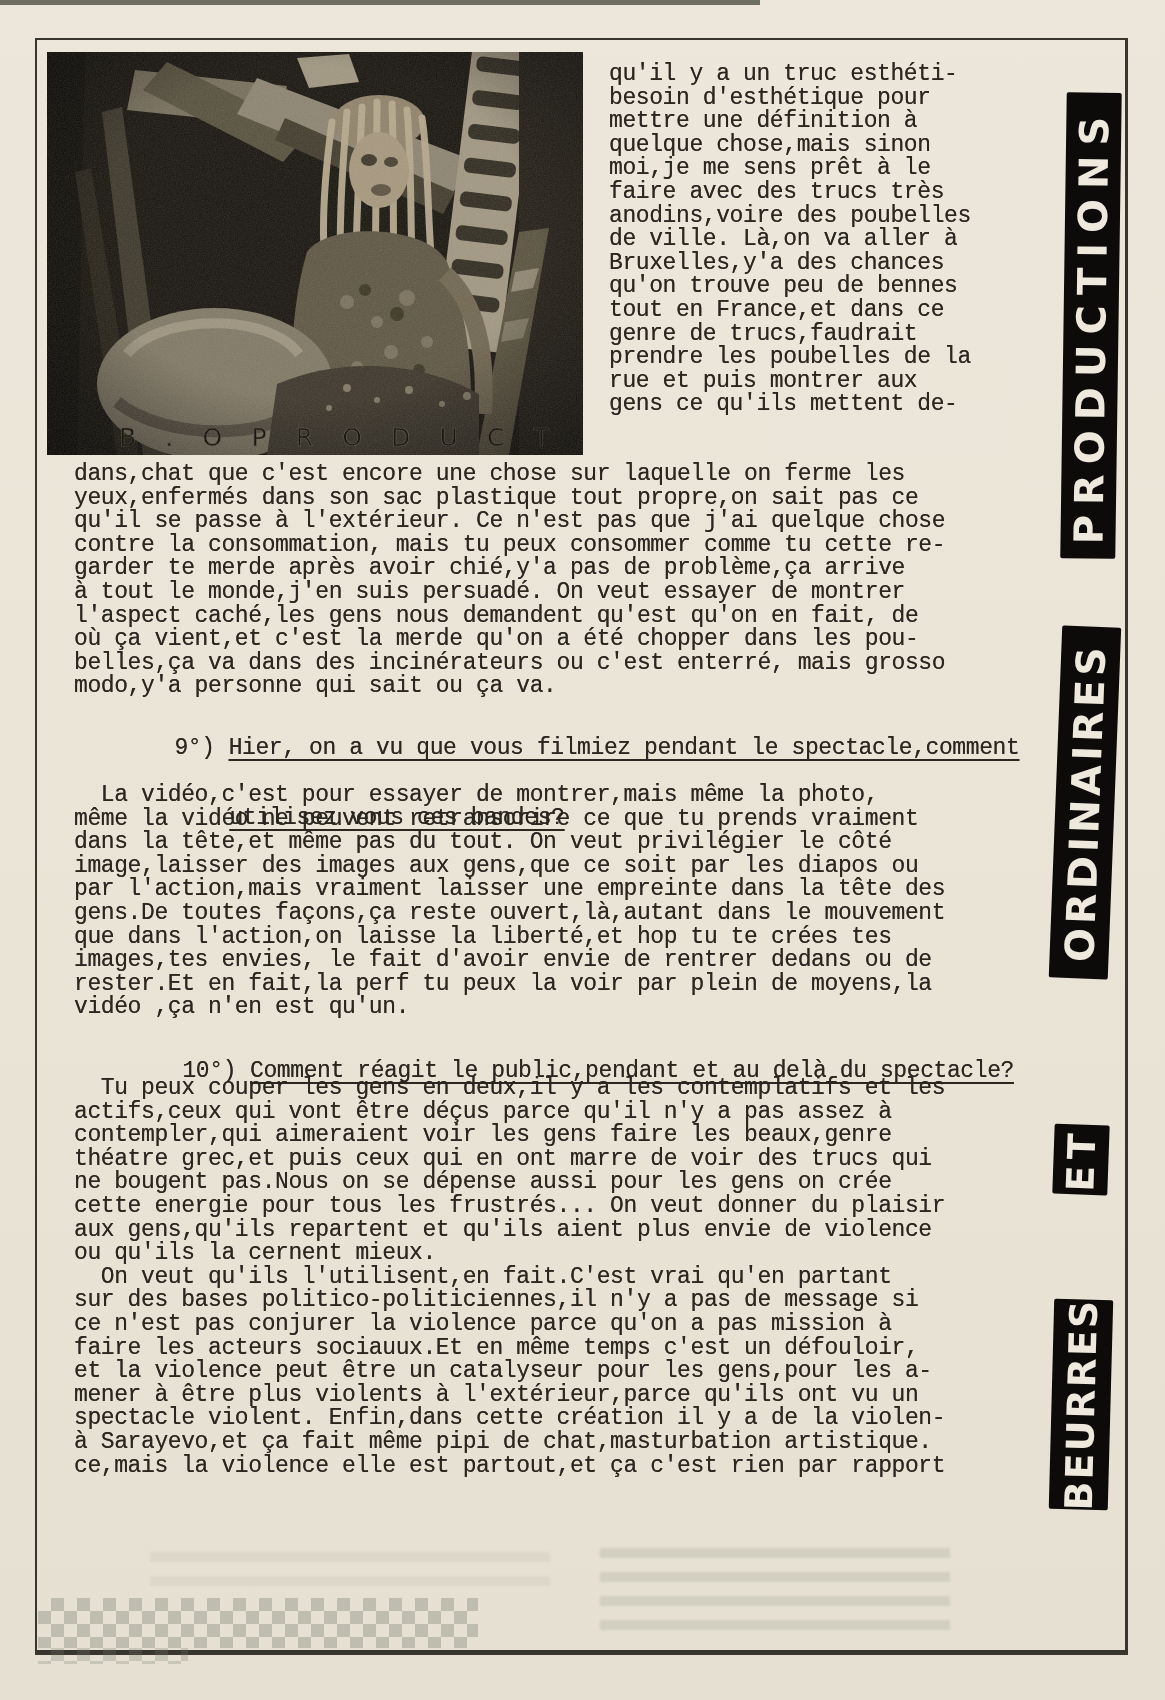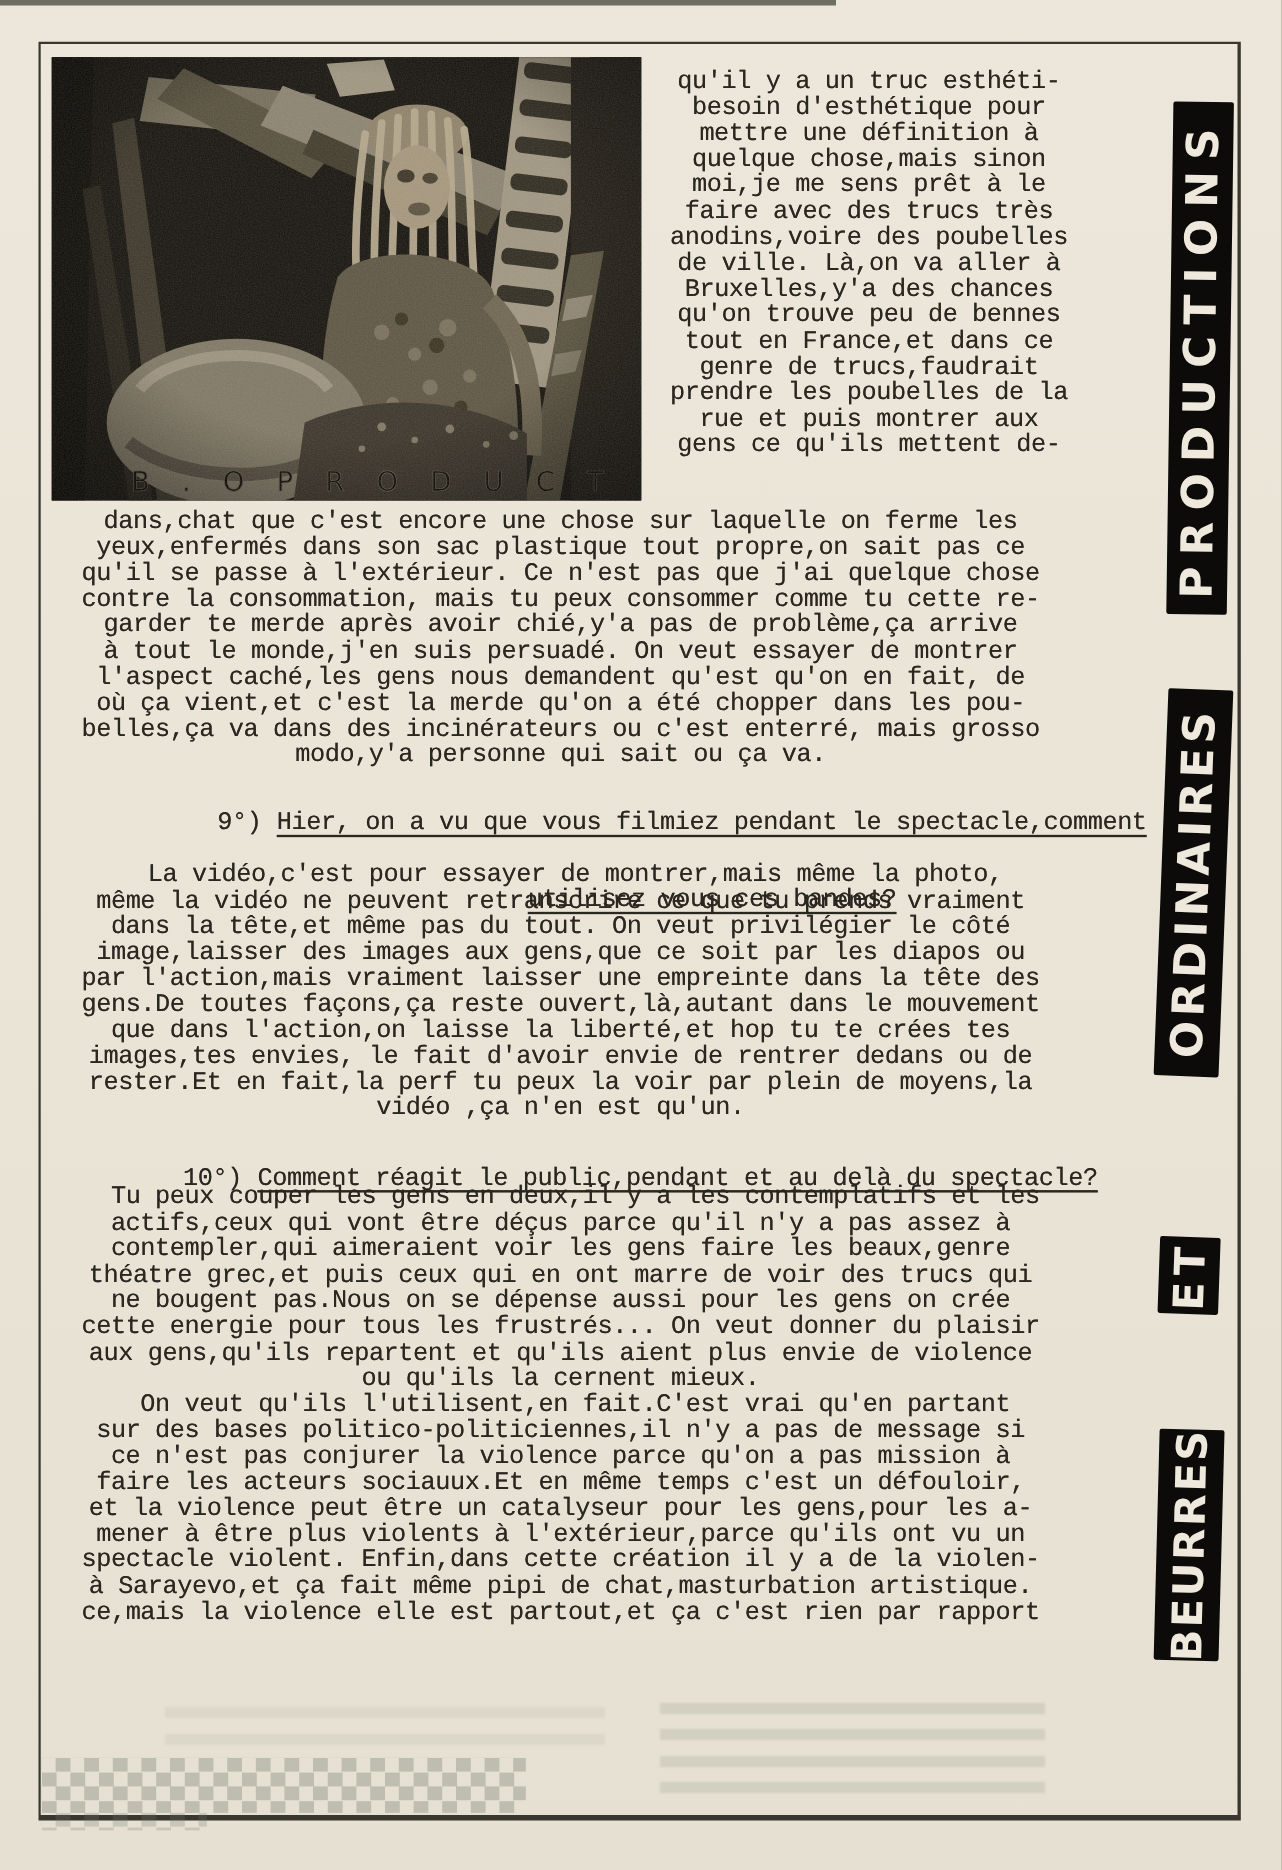--- a/index.html
+++ b/index.html
@@ -11,21 +11,21 @@
   }
   .scan-edge-top { position:absolute; left:0; top:0; width:760px; height:5px;
     background:#45453a; opacity:.75; }
   .frame { position:absolute; left:35px; top:38px; width:1093px; height:1617px;
     box-sizing:border-box; border:2px solid #39362f; border-right-width:3px;
     border-bottom-width:5px; }
   .photo { position:absolute; left:47px; top:52px; width:536px; height:403px;
     background:#16130e; }
   .photo svg { display:block; }
   .textblock { position:absolute; font-size:23px; line-height:23.6px;
-    letter-spacing:-0.4px; text-shadow:0 0 0.4px rgba(30,26,20,.65);text-align:center; }
+    letter-spacing:-0.4px; text-shadow:0 0 0.4px rgba(30,26,20,.65); }
   .tline { white-space:pre; }
   .question .ul { text-decoration:underline; text-decoration-thickness:2.2px;
     text-underline-offset:5px; }
   .question .qnum { margin-right:14px; }
   .question .qind { display:inline-block; width:55px; }
   .banner { position:absolute; display:flex; align-items:center; justify-content:center; }
   .banner-strip { flex:none; background:#0c0b09; color:#eee9dc;
     transform:rotate(-90deg); display:flex; align-items:center; justify-content:center;
     font-family:"DejaVu Sans",sans-serif; font-weight:bold;
     border-radius:2px; }
@@ -164,21 +164,21 @@
       <div class="tline">qu'il se passe à l'extérieur. Ce n'est pas que j'ai quelque chose</div>
       <div class="tline">contre la consommation, mais tu peux consommer comme tu cette re-</div>
       <div class="tline">garder te merde après avoir chié,y'a pas de problème,ça arrive</div>
       <div class="tline">à tout le monde,j'en suis persuadé. On veut essayer de montrer</div>
       <div class="tline">l'aspect caché,les gens nous demandent qu'est qu'on en fait, de</div>
       <div class="tline">où ça vient,et c'est la merde qu'on a été chopper dans les pou-</div>
       <div class="tline">belles,ça va dans des incinérateurs ou c'est enterré, mais grosso</div>
       <div class="tline">modo,y'a personne qui sait ou ça va.</div>
     </div>
 
-  <div class="textblock question" style="left:117px; top:713px;">
+  <div class="textblock question" style="left:94px; top:713px;">
     <div class="tline">
       <span class="qnum">9°)</span><span class="ul">Hier, on a vu que vous filmiez pendant le spectacle,comment</span>
     </div>
     <div class="tline">
       <span class="qind"></span><span class="ul">utilisez vous ces bandes?</span>
     </div>
   </div>
 
   <div class="textblock" style="left:74px; top:784px;">
       <div class="tline">  La vidéo,c'est pour essayer de montrer,mais même la photo,</div>
@@ -186,21 +186,21 @@
       <div class="tline">dans la tête,et même pas du tout. On veut privilégier le côté</div>
       <div class="tline">image,laisser des images aux gens,que ce soit par les diapos ou</div>
       <div class="tline">par l'action,mais vraiment laisser une empreinte dans la tête des</div>
       <div class="tline">gens.De toutes façons,ça reste ouvert,là,autant dans le mouvement</div>
       <div class="tline">que dans l'action,on laisse la liberté,et hop tu te crées tes</div>
       <div class="tline">images,tes envies, le fait d'avoir envie de rentrer dedans ou de</div>
       <div class="tline">rester.Et en fait,la perf tu peux la voir par plein de moyens,la</div>
       <div class="tline">vidéo ,ça n'en est qu'un.</div>
     </div>
 
-  <div class="textblock question" style="left:86px; top:1036px;">
+  <div class="textblock question" style="left:102px; top:1036px;">
     <div class="tline">
       <span class="qnum">10°)</span><span class="ul">Comment réagit le public,pendant et au delà du spectacle?</span>
     </div>
   </div>
 
   <div class="textblock" style="left:74px; top:1077px;">
       <div class="tline">  Tu peux couper les gens en deux,il y a les contemplatifs et les</div>
       <div class="tline">actifs,ceux qui vont être déçus parce qu'il n'y a pas assez à</div>
       <div class="tline">contempler,qui aimeraient voir les gens faire les beaux,genre</div>
       <div class="tline">théatre grec,et puis ceux qui en ont marre de voir des trucs qui</div>

